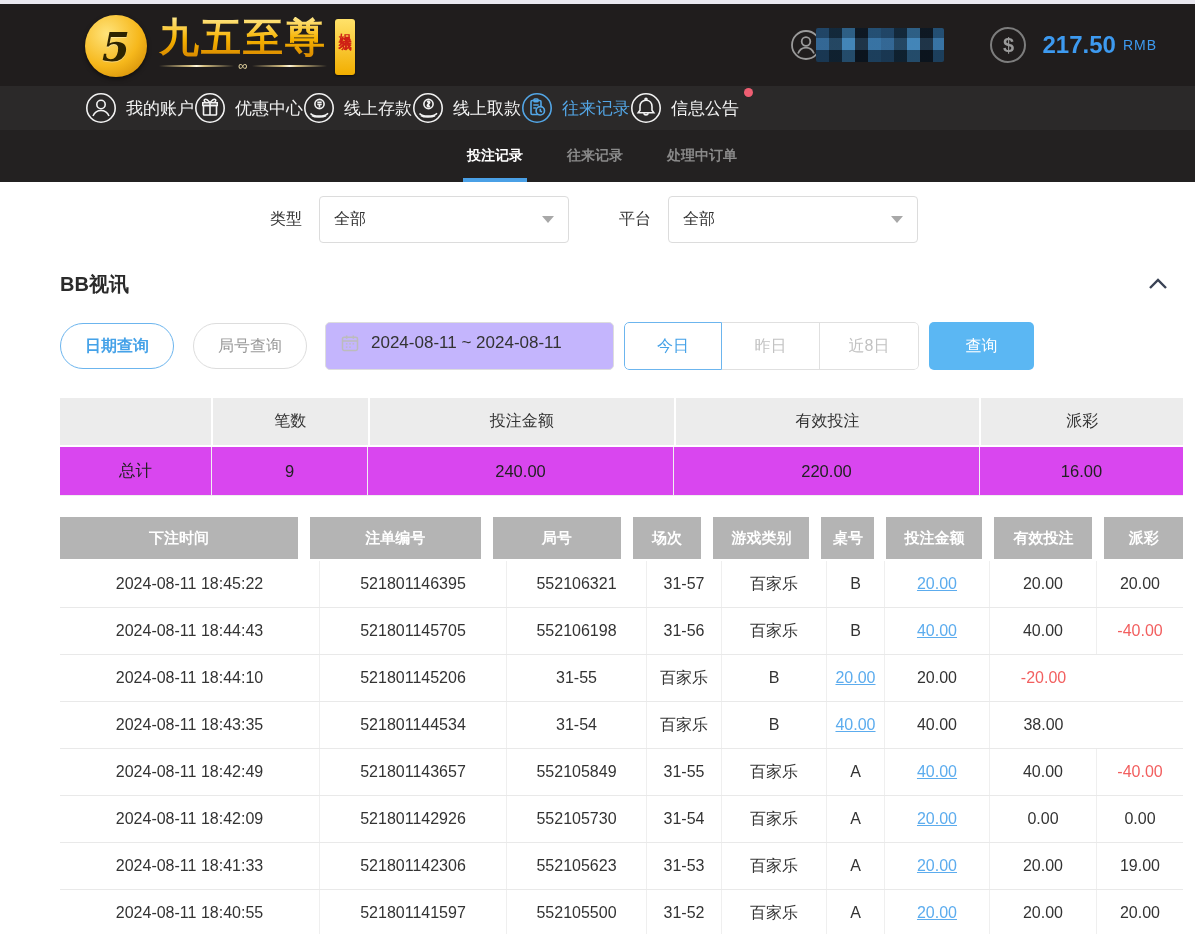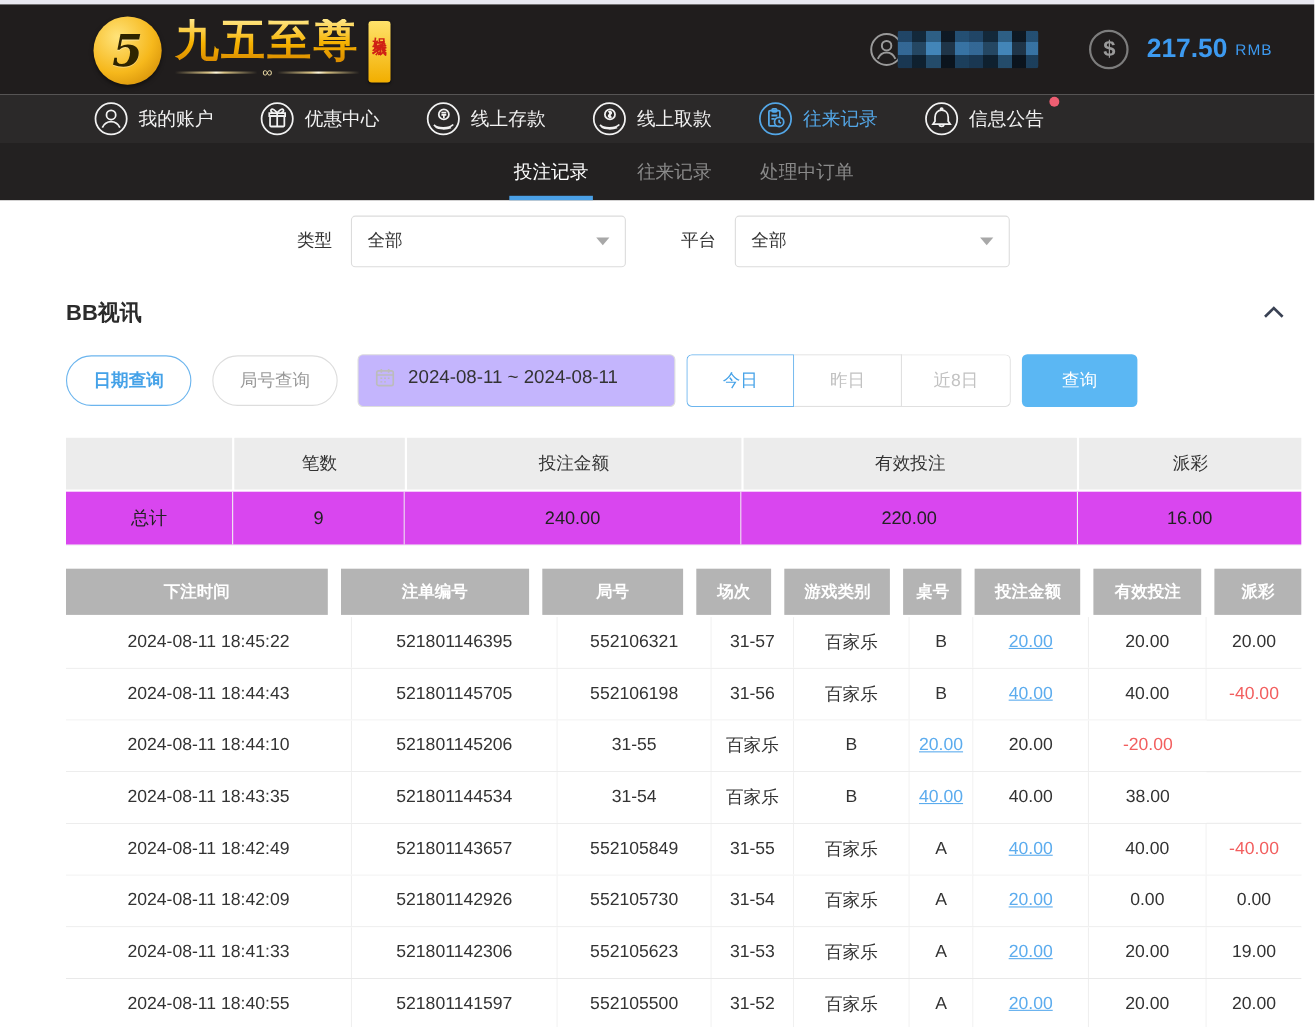--- a/index.html
+++ b/index.html
@@ -38,29 +38,29 @@
     background:
       repeating-linear-gradient(0deg, rgba(5,10,16,.45) 0 12px, rgba(90,150,200,.20) 12px 24px, rgba(10,16,24,.30) 24px 36px),
       repeating-linear-gradient(90deg, #2a5c88 0 13px, #173349 13px 26px, #3d81b4 26px 39px, #101c28 39px 52px, #2f6a9a 52px 65px); }
   .balance-cluster { display:flex; align-items:center; }
   .coin-ic { width:36px; height:36px; border:2px solid #7d7d7d; border-radius:50%;
     display:flex; align-items:center; justify-content:center; color:#9a9a9a; font-size:20px; font-weight:bold; }
   .balance-num { margin-left:16px; font-size:24px; font-weight:bold; color:#3d9af0; }
   .balance-cur { margin-left:7px; font-size:14px; color:#3d9af0; letter-spacing:1px; }
 
   
-  .main-nav { height:44px; background:#2b2929; display:flex; align-items:center; padding-left:85px; gap:42px; }
+  .main-nav { height:44px; background:#2b2929; display:flex; align-items:center; padding-left:85px; }
   .nav-item { display:flex; align-items:center; gap:9px; color:#f2f2f2; font-size:17px; cursor:pointer; position:relative; }
   .nav-item svg { display:block; }
   .nav-item.active { color:#53a6e6; }
   .nav-dot { position:absolute; top:-4px; right:-14px; width:9px; height:9px; border-radius:50%; background:#ee5e72; }
 
   
   .tab-bar { height:52px; background:#232121; display:flex; align-items:stretch; padding-left:465px; gap:40px; }
-  .tab { display:flex; align-items:center; font-size:17px; color:#8a8a8a; cursor:pointer; position:relative; padding:0 2px; }
+  .tab { display:flex; align-items:center; font-size:14px; color:#8a8a8a; cursor:pointer; position:relative; padding:0 2px;font-weight:bold; }
   .tab.active { color:#fff; }
   .tab.active::after { content:""; position:absolute; left:-2px; right:-2px; bottom:0; height:4px; background:#4aa0e6; }
 
   
   .content { width:1123px; margin-left:60px; }
 
   .filter-row { display:flex; align-items:center; margin-top:14px; height:47px; padding-left:210px; }
   .filter-label { font-size:16px; color:#333; margin-right:17px; }
   .select-box { width:250px; height:47px; border:1px solid #dcdcdc; border-radius:4px; display:flex;
     align-items:center; padding:0 14px; font-size:16px; color:#333; cursor:pointer; background:#fff; position:relative; }

